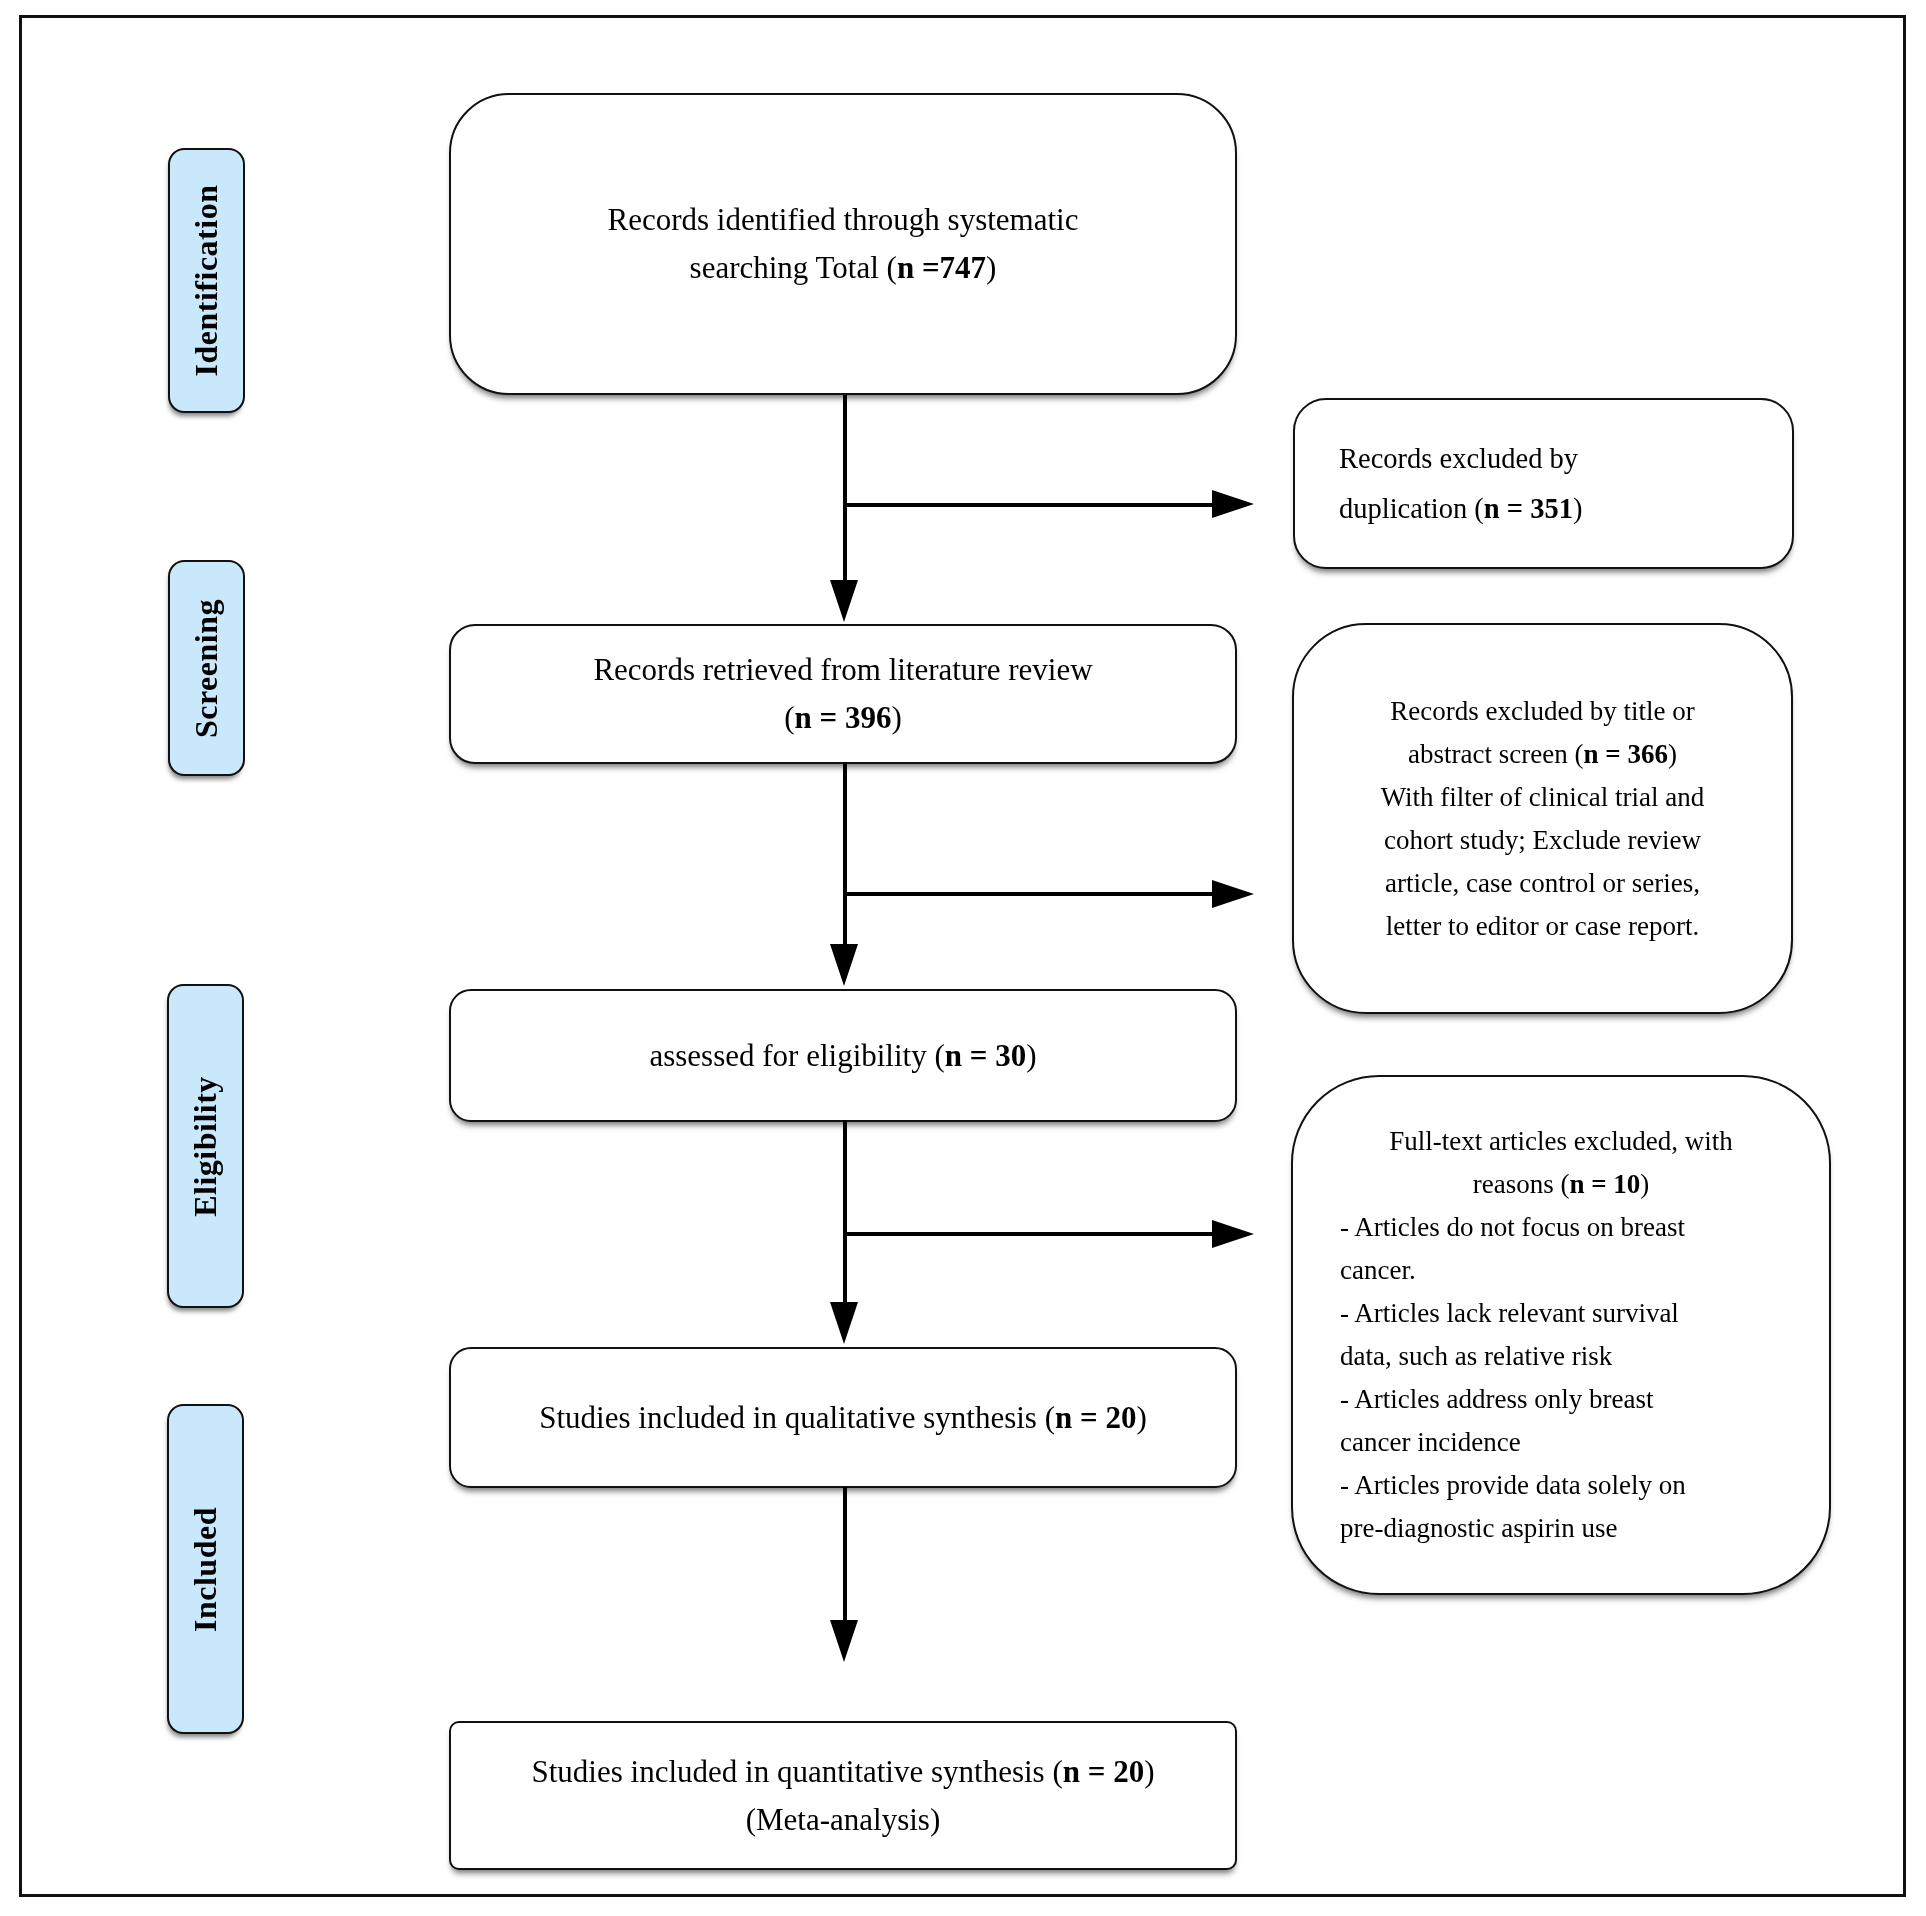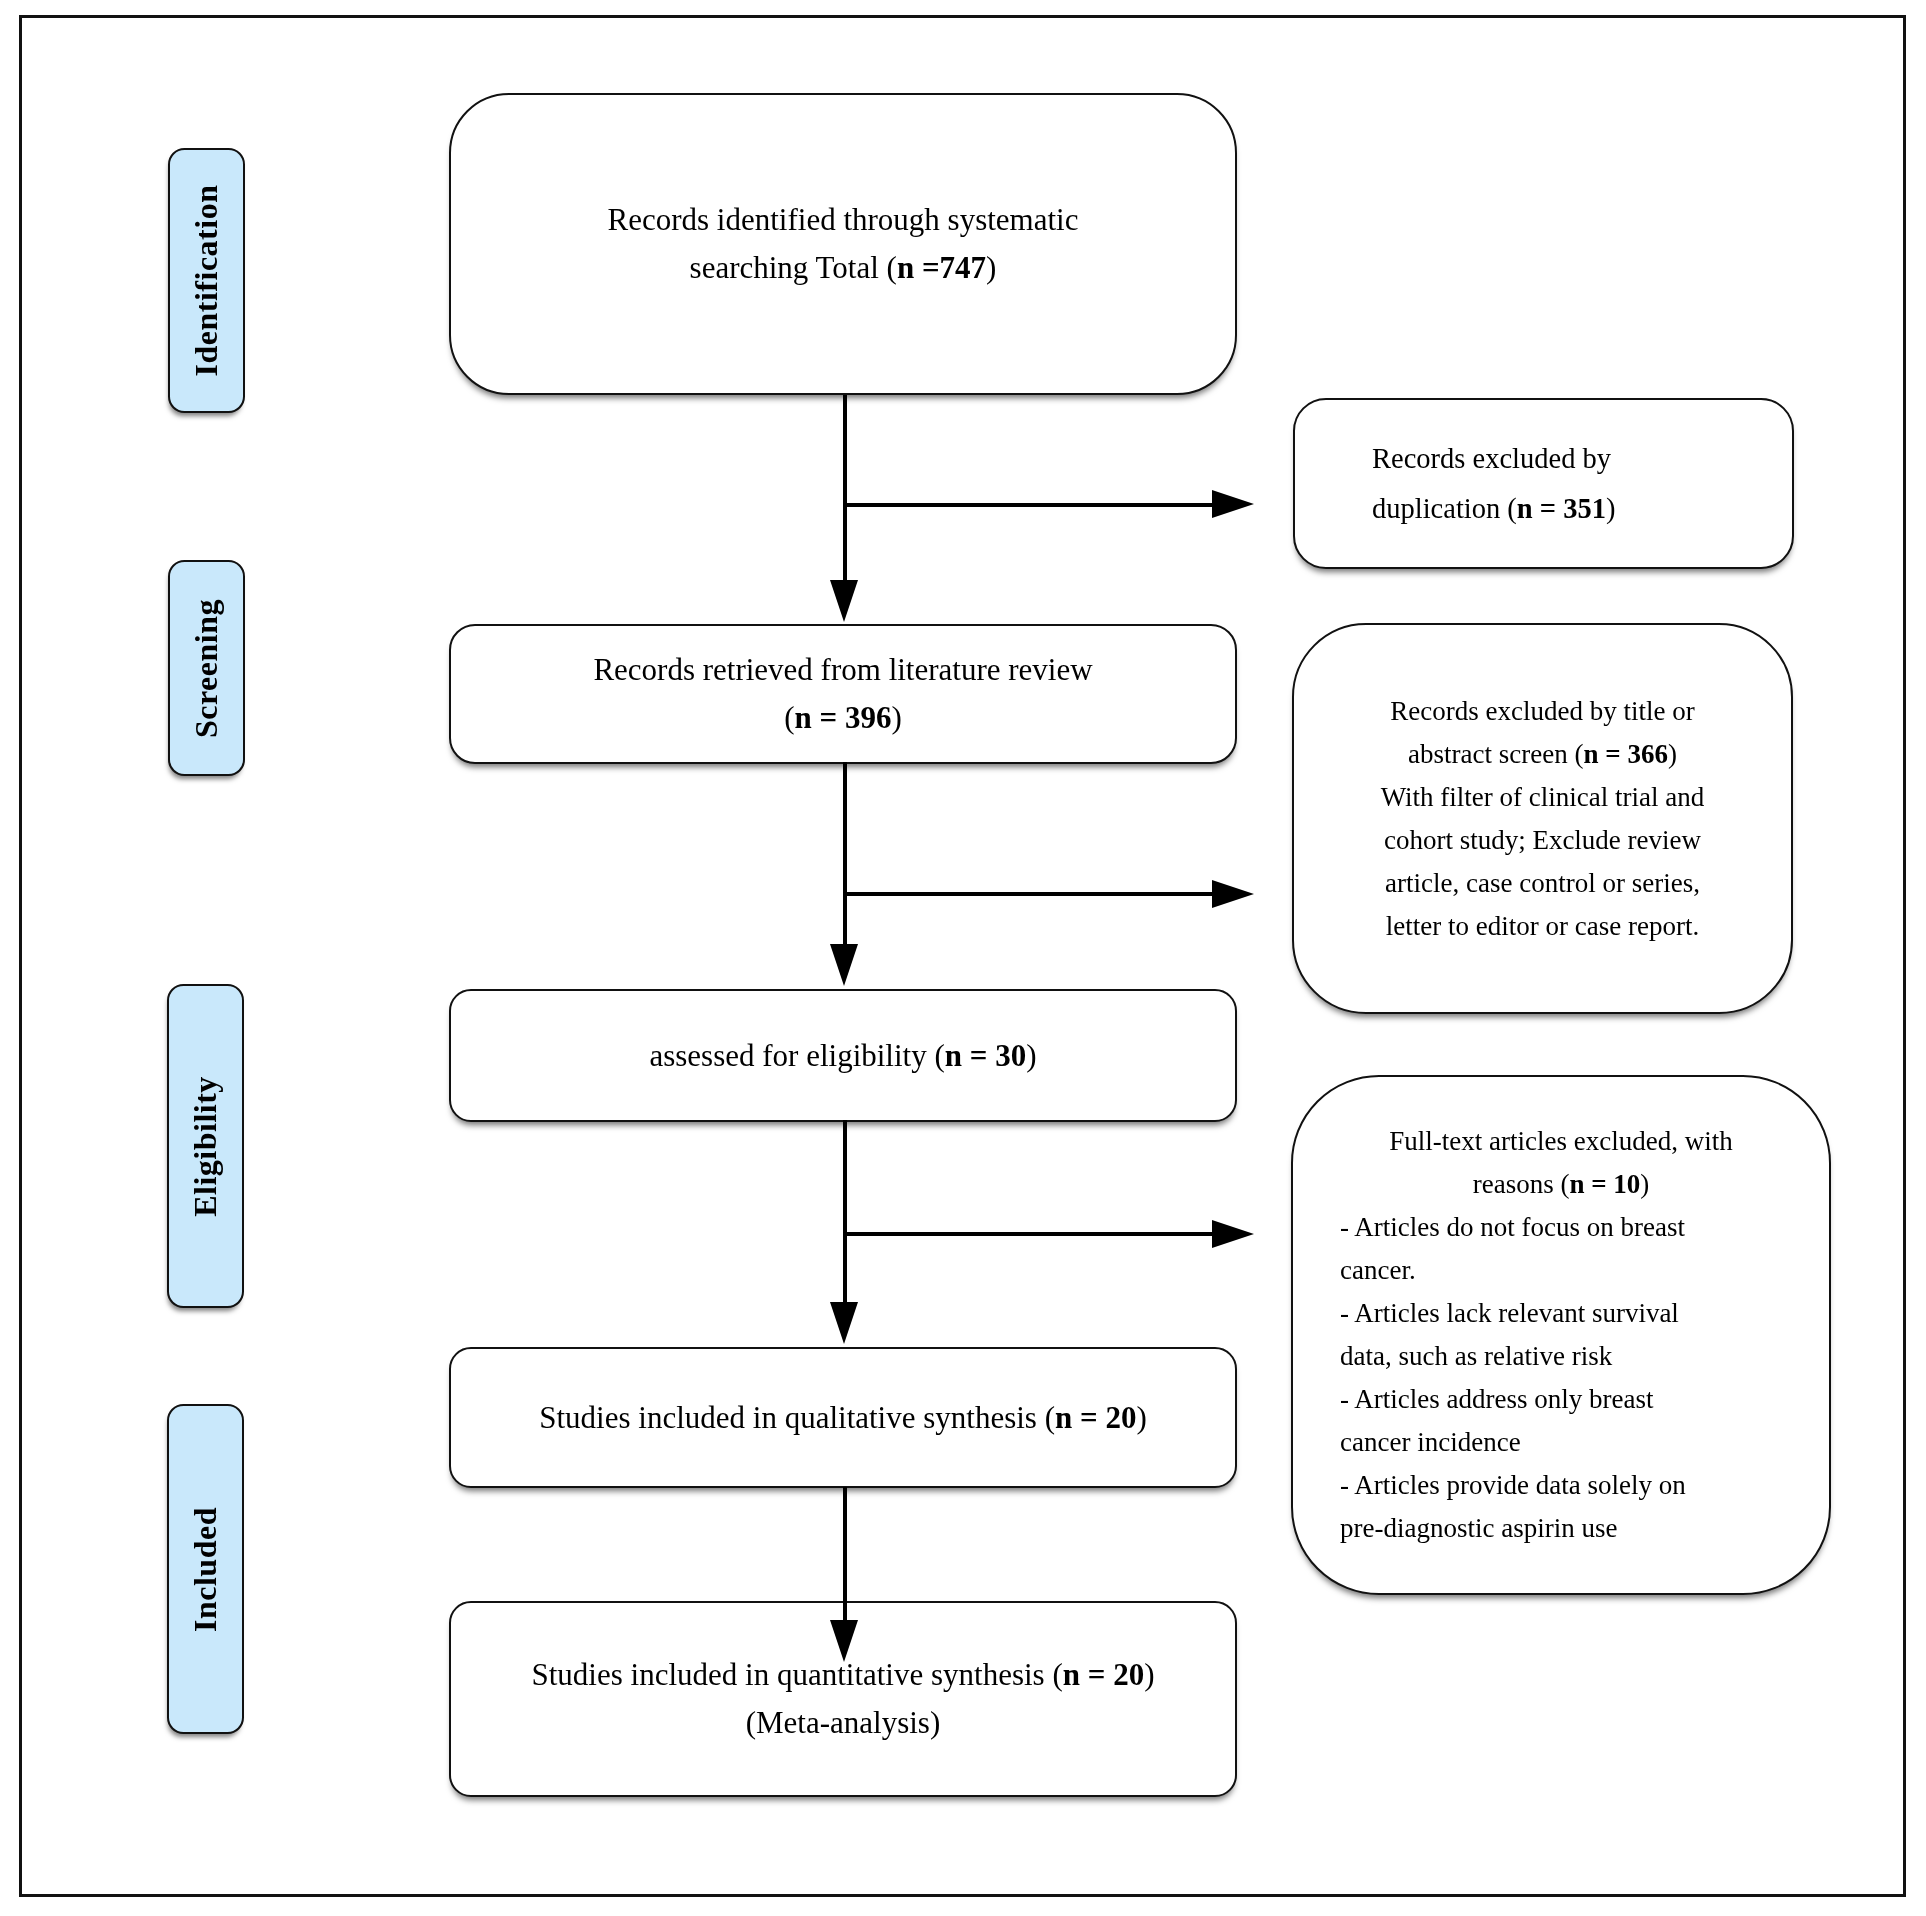--- a/index.html
+++ b/index.html
@@ -31,29 +31,29 @@
     position:absolute;left:449px;width:788px;background:#fff;border:2.7px solid #111;
     display:flex;flex-direction:column;align-items:center;justify-content:center;
     text-align:center;font-size:31px;
     box-shadow:0 6px 6px -3.3px rgba(0,0,0,0.55);
   }
   .mbox .bline{display:block;line-height:48px;}
   #m1{top:93px;height:302px;border-radius:60px;}
   #m2{top:624px;height:140px;border-radius:26px;}
   #m3{top:989px;height:133px;border-radius:22px;}
   #m4{top:1347px;height:141px;border-radius:22px;}
-  #m5{top:1601px;height:196px;border-radius:22px;}
+  #m5{top:1721px;height:149px;border-radius:10px;}
   
   .rbox{
     position:absolute;background:#fff;border:2.7px solid #111;
     display:flex;flex-direction:column;justify-content:center;
     box-shadow:0 6px 6px -3.3px rgba(0,0,0,0.55);
   }
   #r1{left:1293px;top:398px;width:501px;height:171px;border-radius:33px;
-      font-size:28.5px;text-align:left;padding-left:77px;padding-right:16.4px;}
+      font-size:28.5px;text-align:left;padding-left:44px;padding-right:16.4px;}
   #r1 .bline{display:block;line-height:50px;}
   #r2{left:1292px;top:623px;width:501px;height:391px;border-radius:74px;
       font-size:27px;text-align:center;padding:0 30px;}
   #r2 .bline{display:block;line-height:43px;}
   #r3{left:1291px;top:1075px;width:540px;height:520px;border-radius:88px;
       font-size:27px;padding:16px 47px;}
   #r3 .bhead .bline{display:block;line-height:43px;text-align:center;}
   #r3 .bbody .bline{display:block;line-height:43px;text-align:left;}
   
   .vline{position:absolute;width:3.8px;background:#000;}

